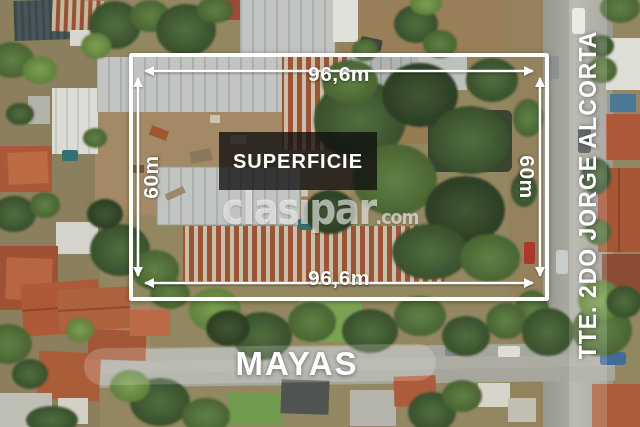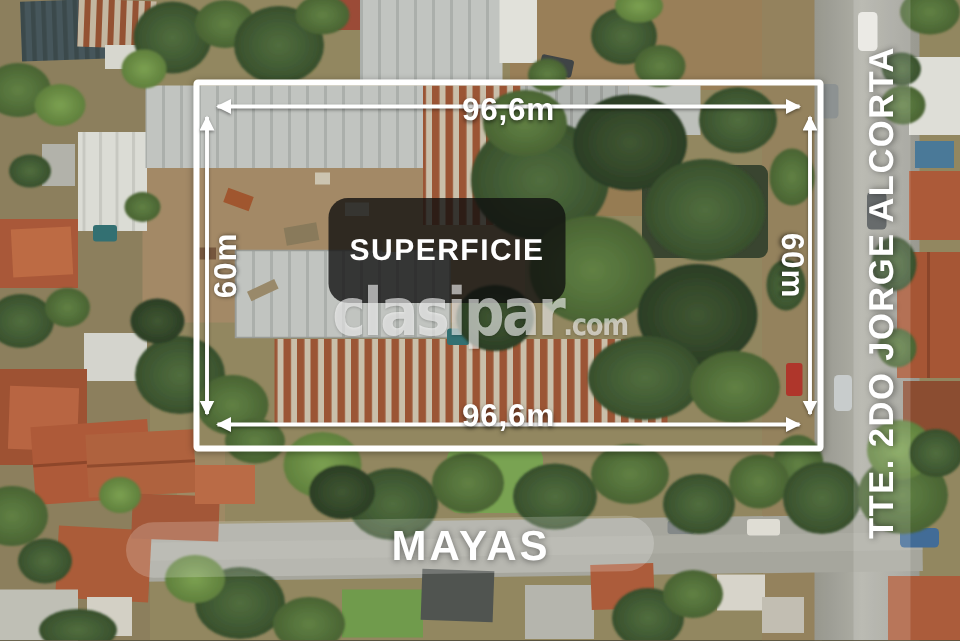--- a/index.html
+++ b/index.html
@@ -11,42 +11,42 @@
 
   
   .vband{position:absolute;left:569px;top:0;width:38px;height:427px;
          background:rgba(255,255,255,.16);}
   .hband{position:absolute;left:84px;top:346px;width:352px;height:37px;border-radius:19px;
          background:rgba(255,255,255,.20);transform:rotate(-.8deg);}
 
   
   .street-label{position:absolute;color:#fff;font-weight:bold;white-space:nowrap;
                 text-shadow:0 1px 4px rgba(0,0,0,.45);}
-  .street-label.mayas{left:314px;top:364px;transform:translate(-50%,-50%);
-                      font-size:28px;letter-spacing:2px;}
+  .street-label.mayas{left:297px;top:364px;transform:translate(-50%,-50%);
+                      font-size:33px;letter-spacing:2px;}
   .street-label.alcorta{left:588px;top:195px;
                         transform:translate(-50%,-50%) rotate(-90deg);
                         font-size:23px;letter-spacing:1px;}
 
   
   .mrect{position:absolute;left:93px;top:53px;width:420px;height:248px;
          box-sizing:border-box;border:4px solid #fff;border-radius:3px;
          box-shadow:0 1px 5px rgba(0,0,0,.35);margin-left:36px;}
   .arrows{position:absolute;left:0;top:0;width:100%;height:100%;
           filter:drop-shadow(0 1px 1px rgba(0,0,0,.4));}
   .dim{position:absolute;color:#fff;font-weight:bold;font-size:21px;
        letter-spacing:.5px;white-space:nowrap;text-shadow:0 1px 3px rgba(0,0,0,.6);}
   .dim.top{left:0;right:0;top:5px;text-align:center;}
   .dim.bottom{left:0;right:0;bottom:7px;text-align:center;}
   .dim.left{left:18px;top:50%;transform:translate(-50%,-50%) rotate(-90deg);}
   .dim.right{left:394px;top:50%;transform:translate(-50%,-50%) rotate(90deg);}
 
   
-  .panel{position:absolute;left:219px;top:132px;width:158px;height:70px;
-         background:rgba(14,14,14,.78);border-radius:13px;
+  .panel{position:absolute;left:219px;top:132px;width:158px;height:58px;
+         background:rgba(14,14,14,.78);border-radius:0;
          display:flex;align-items:center;justify-content:center;}
   .panel-label{color:#fff;font-weight:bold;font-size:20px;letter-spacing:1px;line-height:23px;}
   .panel-value{color:#fff;font-weight:bold;font-size:28px;line-height:29px;letter-spacing:.5px;}
 
   
   .watermark{position:absolute;left:0;right:0;top:188px;display:flex;
              justify-content:center;align-items:baseline;
              color:rgba(255,255,255,.6);font-family:"DejaVu Sans",sans-serif;
              font-weight:bold;transform:scaleX(.86);pointer-events:none;
              text-shadow:0 1px 2px rgba(0,0,0,.2);}

